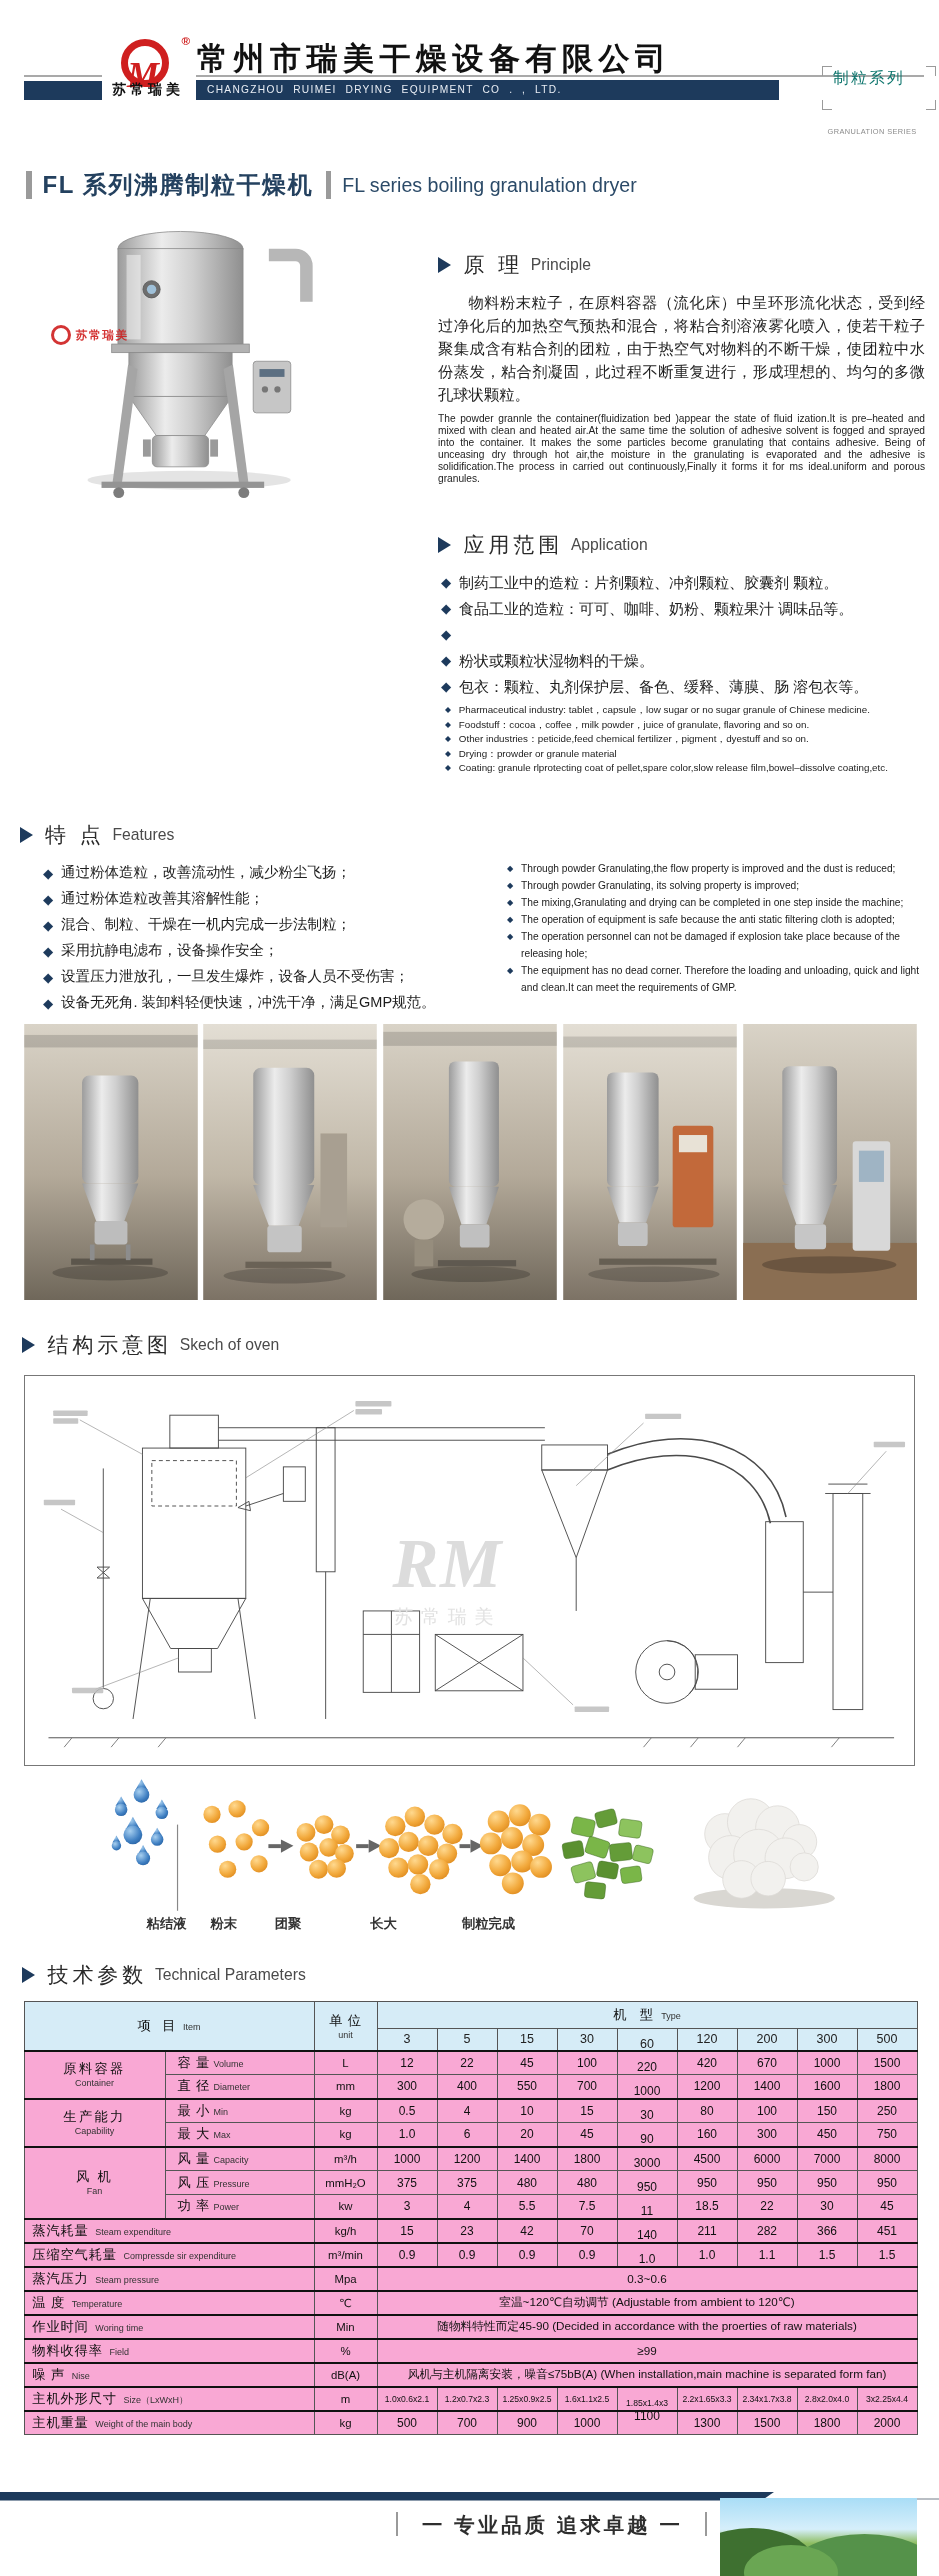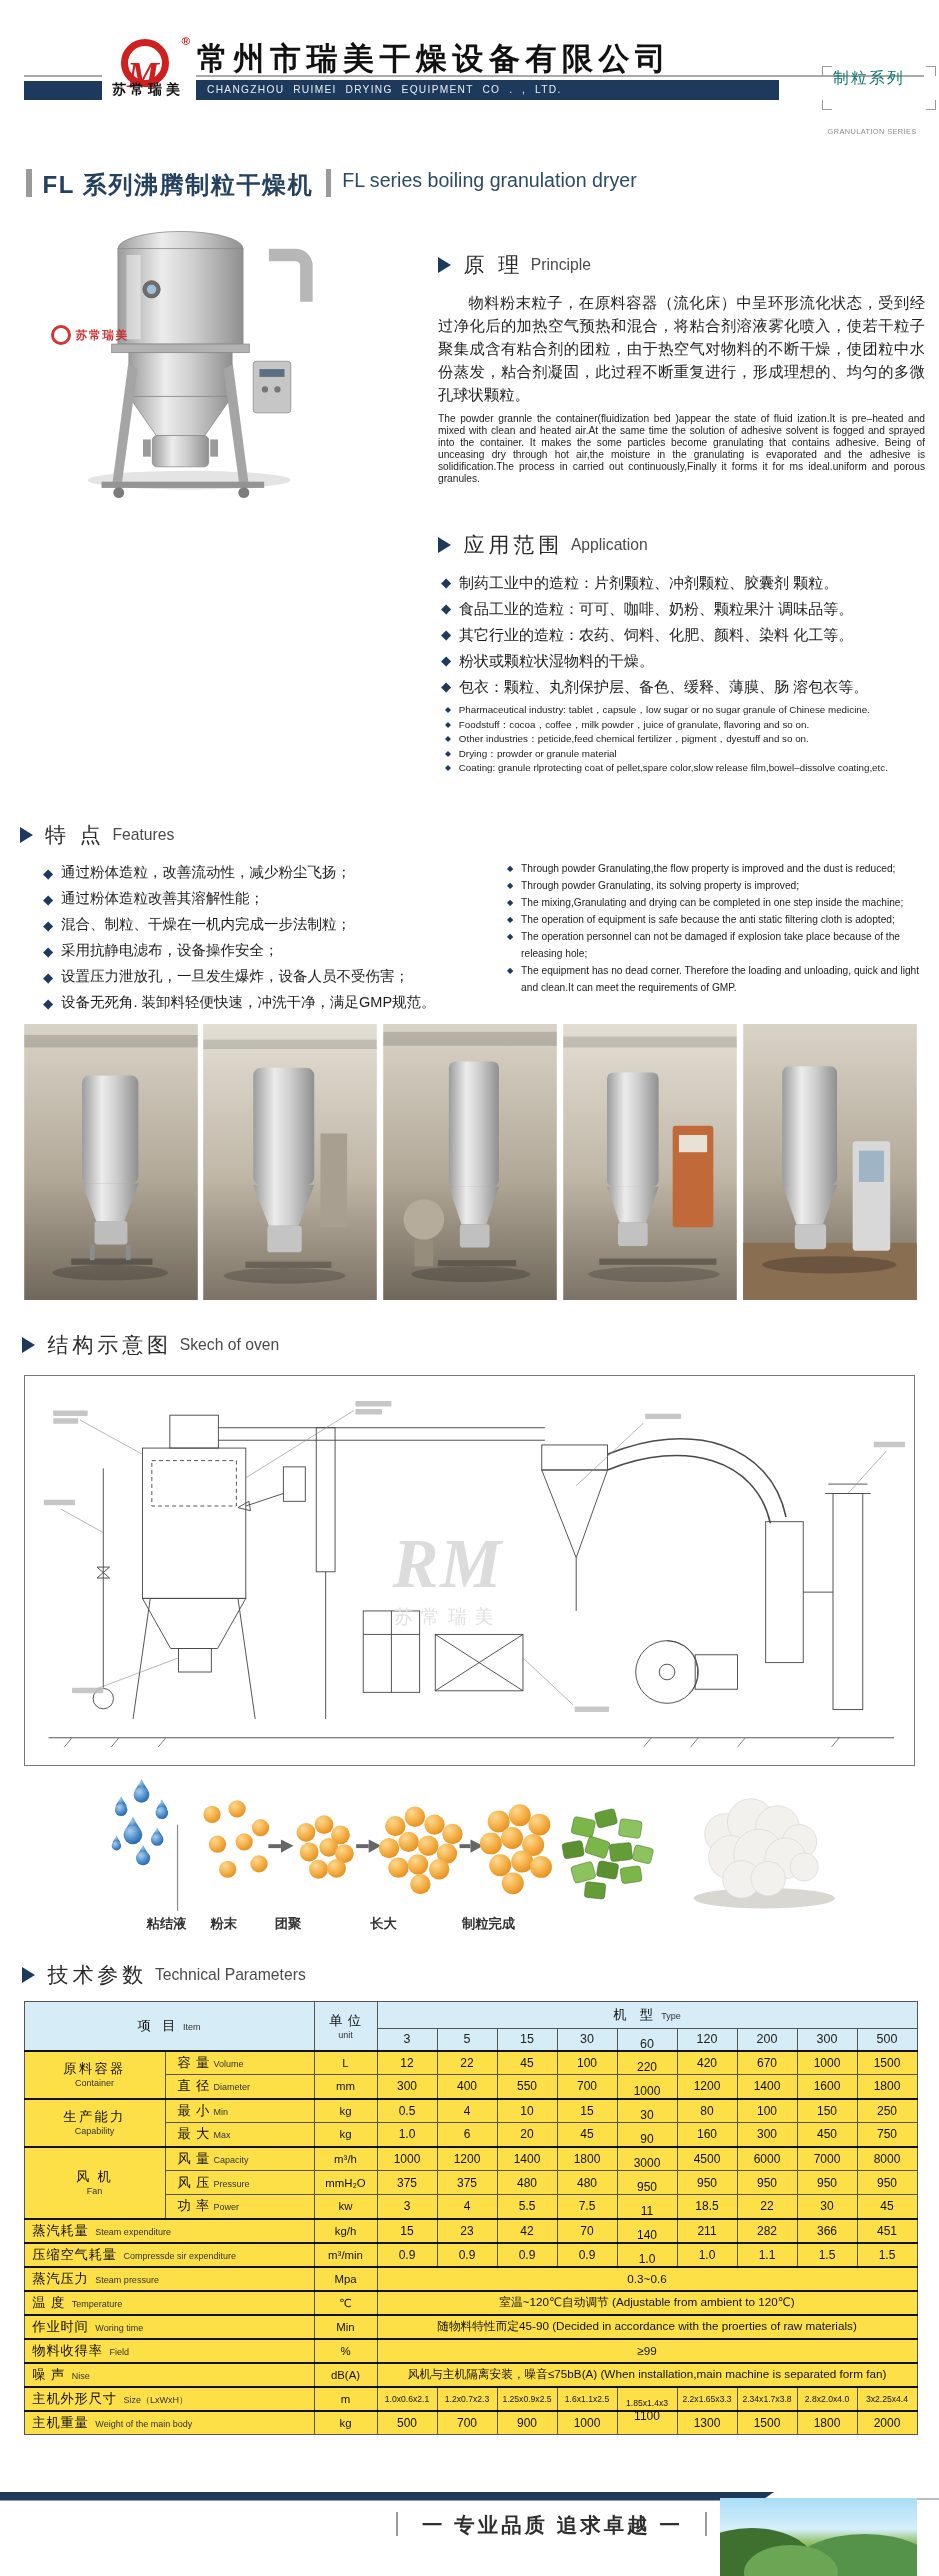--- a/index.html
+++ b/index.html
@@ -24,21 +24,21 @@
   .series{left:822px;top:66px;width:114px;height:44px;color:#868686;}
   .series .zh{position:absolute;left:11px;top:1.6px;font-size:15.7px;letter-spacing:2.3px;color:#0f766e;}
   .series .en{position:absolute;left:5.5px;top:25px;font-size:7.4px;letter-spacing:0.4px;color:#8b8b8b;margin-top:36px;}
   .ctl,.ctr,.cbl,.cbr{position:absolute;width:9.4px;height:9.4px;border:0 solid #9a9a9a;}
   .ctl{left:0;top:0;border-left-width:1.6px;border-top-width:1.6px;}
   .ctr{right:0;top:0;border-right-width:1.6px;border-top-width:1.6px;}
   .cbl{left:0;bottom:0;border-left-width:1.6px;border-bottom-width:1.6px;}
   .cbr{right:0;bottom:0;border-right-width:1.6px;border-bottom-width:1.6px;}
 
   
-  .title-row{left:26px;top:169px;display:flex;align-items:flex-start;}
+  .title-row{left:26px;top:169px;display:flex;align-items:center;}
   .tbar{width:5.5px;height:28px;background:#9a9a9a;margin-right:11px;}
   .title-zh{font-size:24px;font-weight:700;letter-spacing:1.6px;color:#24415f;margin-right:12.5px;}
   .title-en{font-size:19.6px;color:#2b4a68;}
 
   
   .sec-head{display:flex;align-items:center;}
   .tri{width:0;height:0;border-left:13.3px solid #1d3a5c;border-top:8.6px solid transparent;border-bottom:8.6px solid transparent;margin-right:12.5px;}
   .sec-zh{font-size:21px;color:#2a2a2a;letter-spacing:3.9px;margin-right:7.8px;}
   .sec-en{font-size:15.7px;color:#4a4a4a;}
 
@@ -65,21 +65,21 @@
   .strip{left:23.5px;top:1024px;width:893px;height:278px;display:flex;justify-content:space-between;}
   .photo{width:174px;height:276px;overflow:hidden;}
 
   
   .sketch-box{left:23.5px;top:1375px;width:891px;height:391px;border:0.8px solid #777;box-sizing:border-box;background:#fff;}
   .sk-wm{position:absolute;left:368px;top:149px;text-align:center;color:#dcdcdc;}
   .sk-wm .big{font:italic 900 69px "Liberation Serif",serif;letter-spacing:1.6px;}
   .sk-wm .sml{font-size:19px;letter-spacing:7.8px;color:#e2e2e2;}
 
   
-  .tt{border-collapse:collapse;width:893px;table-layout:fixed;background:#fde047;}
+  .tt{border-collapse:collapse;width:893px;table-layout:fixed;background:#f9a8d4;}
   .tt th,.tt td{border:0.8px solid #555;text-align:center;vertical-align:middle;padding:0 1.6px;box-sizing:border-box;}
   .tt{border:1.6px solid #1a1a1a;}
   .tt thead th{background:#d6ecf7;font-weight:500;}
   .tt thead tr:first-child th{height:27px;}
   .tt thead tr:last-child th{height:22px;border-bottom:2.3px solid #111;font-size:12.5px;}
   .tt td{height:24px;font-size:12px;color:#111;}
   .tt .zh{font-size:13.3px;letter-spacing:0.8px;color:#111;}
   .tt .en{font-size:9px;color:#333;}
   .tt .en2{font-size:9px;color:#333;line-height:10.2px;}
   .tt .gc .zh{letter-spacing:2.3px;}
@@ -217,21 +217,20 @@
     <li>
         <span class="dia">◆</span>
         <span>制药工业中的造粒：片剂颗粒、冲剂颗粒、胶囊剂  颗粒。</span>
       </li>
     <li>
         <span class="dia">◆</span>
         <span>食品工业的造粒：可可、咖啡、奶粉、颗粒果汁 调味品等。</span>
       </li>
     <li>
         <span class="dia">◆</span>
-        <span>其它行业的造粒：农药、饲料、化肥、颜料、染料 化工等。</span>
       </li>
     <li>
         <span class="dia">◆</span>
         <span>粉状或颗粒状湿物料的干燥。</span>
       </li>
     <li>
         <span class="dia">◆</span>
         <span>包衣：颗粒、丸剂保护层、备色、缓释、薄膜、肠 溶包衣等。</span>
       </li>
   </ul>

